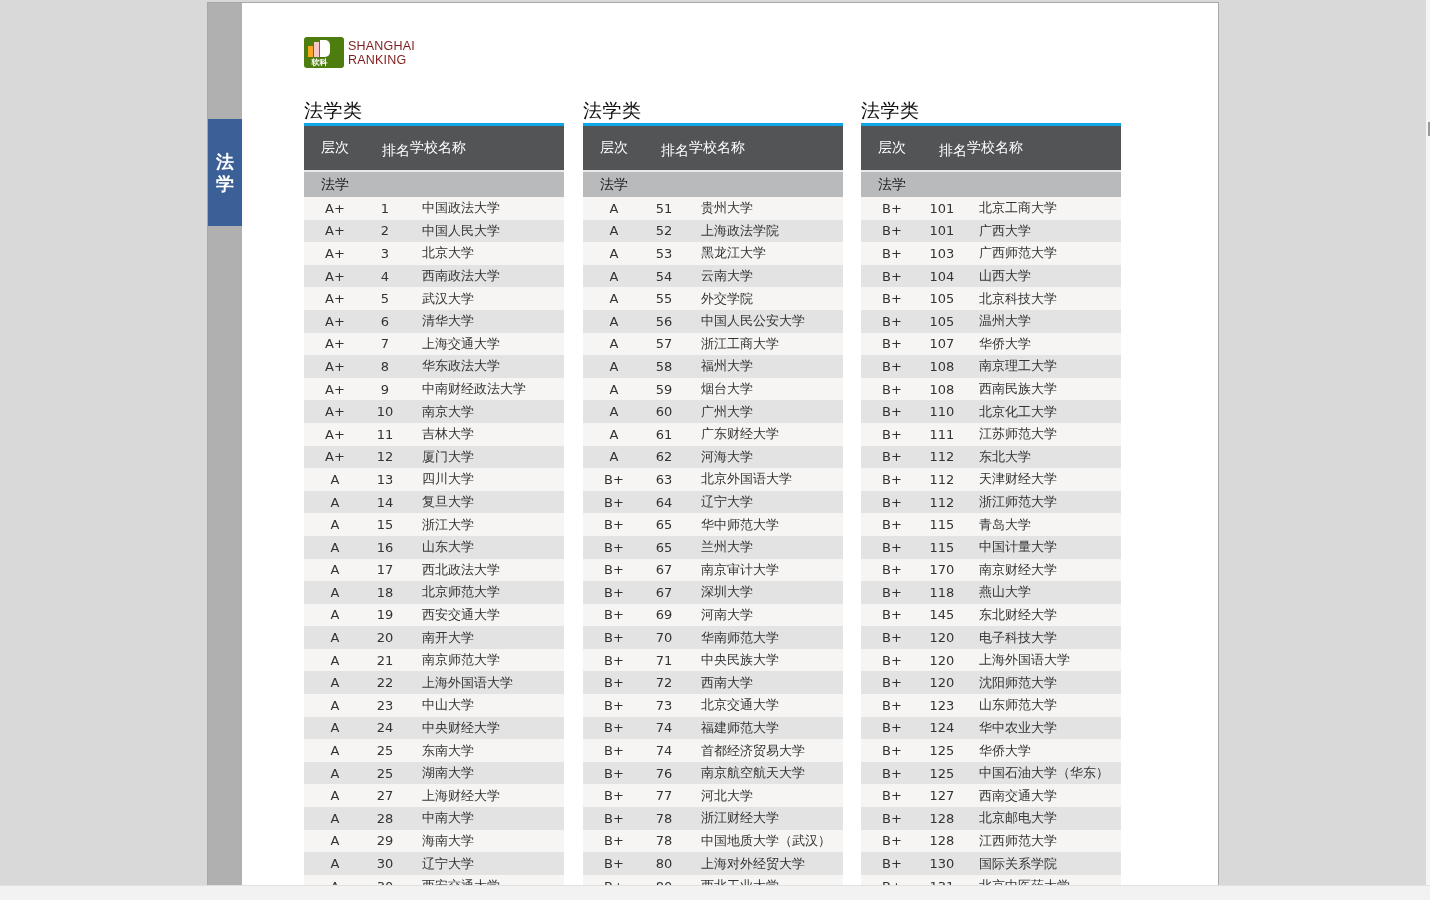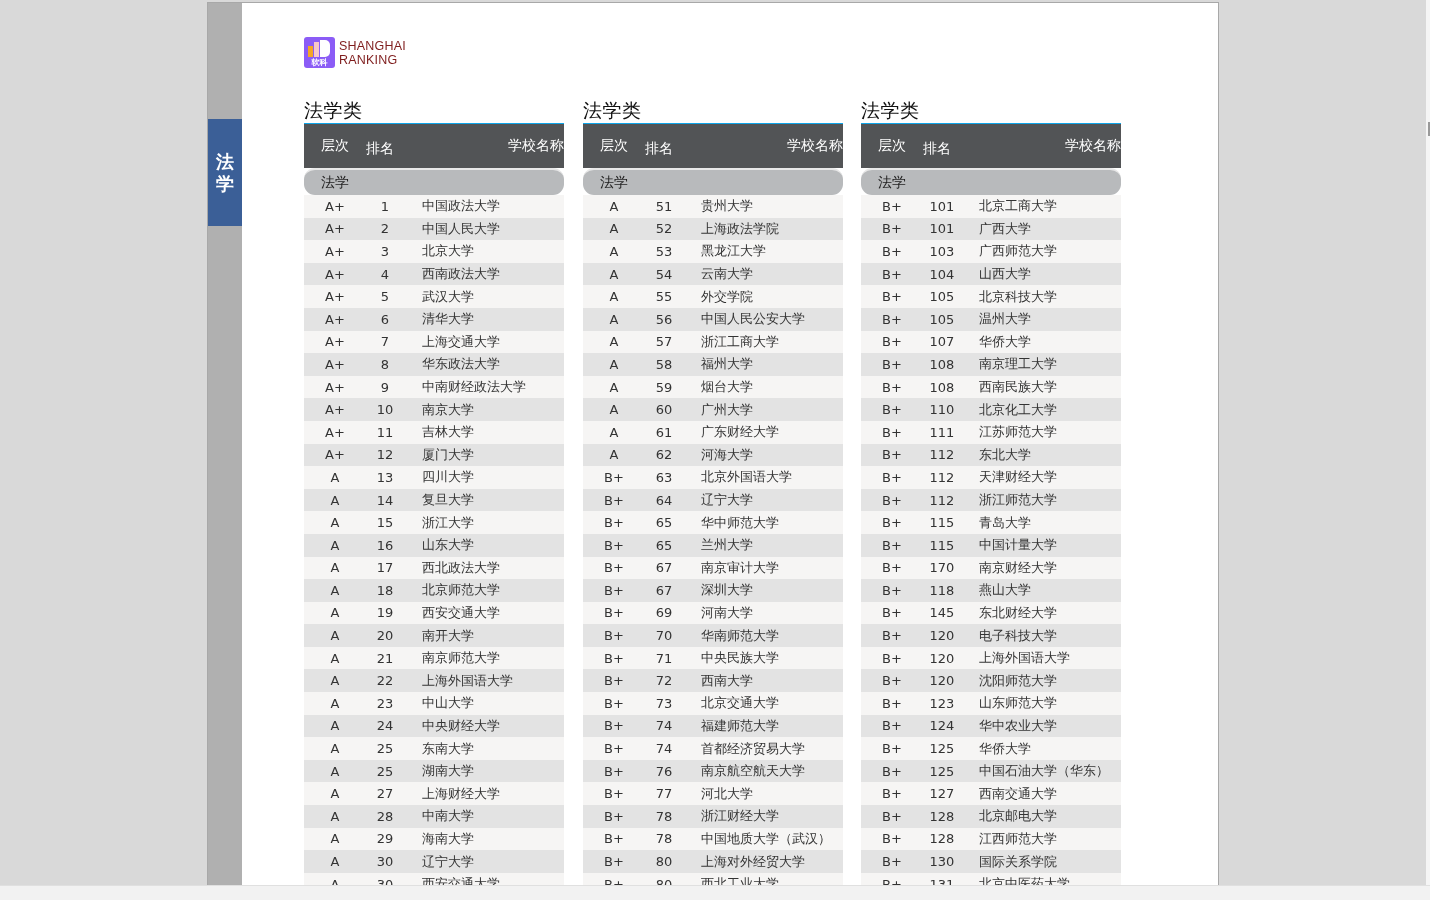--- a/index.html
+++ b/index.html
@@ -2,33 +2,33 @@
 <html><head>
 <meta charset="utf-8">
 <style>
   html, body { margin:0; padding:0; }
   body { width:1430px; height:900px; background:#d9d9d9; position:relative; overflow:hidden; font-family:"DejaVu Sans", sans-serif; }
   .viewer { position:absolute; left:0; top:0; width:1426px; height:885px; background:#d9d9d9; }
   .page { position:absolute; left:207px; top:2px; width:1010px; height:883px; background:#ffffff; border:1px solid #a8a8a8; border-bottom:none; overflow:hidden; }
   .side-strip { position:absolute; left:0; top:0; width:34px; height:100%; background:#b0b0b0; }
   .side-tab { position:absolute; left:0; top:116px; width:34px; height:107px; background:#3b5f97; color:#fff; font-weight:bold; font-size:18px; line-height:22px; text-align:center; display:flex; flex-direction:column; align-items:center; justify-content:center; }
   .logo { position:absolute; left:96px; top:34px; display:flex; align-items:center; }
-  .logo-mark { width:31px; height:31px; background:#8b5cf6; border-radius:3px; position:relative; overflow:hidden; }
+  .logo-mark { width:40px; height:31px; background:#4d7c0f; border-radius:3px; position:relative; overflow:hidden; }
   .logo-mark .b1 { position:absolute; left:4px; top:9px; width:5px; height:11px; background:#f5a623; }
   .logo-mark .b2 { position:absolute; left:10px; top:5px; width:5px; height:15px; background:#f8c8c8; }
   .logo-mark .b3 { position:absolute; left:16px; top:3px; width:10px; height:17px; background:#fff; border-radius:0 5px 5px 0; }
   .logo-mark .cn { position:absolute; left:0; bottom:1px; width:31px; text-align:center; color:#fff; font-size:8px; font-weight:bold; line-height:9px; }
   .logo-text { margin-left:4px; color:#7f1d1d; font-family:"Liberation Sans", sans-serif; font-size:12.5px; line-height:14px; letter-spacing:0.2px; }
   .col { position:absolute; top:94px; width:260px; }
   .col-title { font-size:19px; font-weight:normal; color:#111; height:26px; line-height:26px; letter-spacing:0.5px; }
-  .thead { height:44px; background:#525456; color:#fff; display:flex; align-items:center; font-size:14px; border-top:1px solid #0ea5e9; }
+  .thead { height:44px; background:#525456; color:#fff; display:flex; align-items:center; font-size:14px; border-top:3px solid #0ea5e9; }
   .thead .h1 { width:62px; text-align:center; }
-  .thead .h2 { width:44px; text-align:left;margin-top:6px; }
-  .thead .h3 { flex:1; text-align:right; padding-right:0; }
-  .subhead { height:25px; background:#b8babc; color:#222; font-size:14px; line-height:25px; padding-left:17px; border-top:2px solid #e8e8e8;border-radius:11px; }
+  .thead .h2 { width:44px; text-align:right;margin-top:6px; }
+  .thead .h3 { flex:1; text-align:left; padding-right:14px; }
+  .subhead { height:25px; background:#b8babc; color:#222; font-size:14px; line-height:25px; padding-left:17px; border-top:2px solid #e8e8e8; }
   .row { height:22.6px; display:flex; align-items:center; font-size:13px; color:#333; }
   .row:nth-child(odd) { background:#f6f5f4; }
   .row:nth-child(even) { background:#e3e3e3; }
   .row .c1 { width:62px; text-align:center; }
   .row .c2 { width:38px; text-align:center; }
   .row .c3 { flex:1; padding-left:18px; white-space:nowrap; }
   .bottom-bar { position:absolute; left:0; top:885px; width:1430px; height:15px; background:#f2f2f2; border-top:1px solid #e0e0e0; }
   .scroll-track { position:absolute; left:1426px; top:0; width:4px; height:885px; background:#f5f5f5; }
   .scroll-thumb { position:absolute; left:1428px; top:122px; width:2px; height:14px; background:#999; }
 </style>

